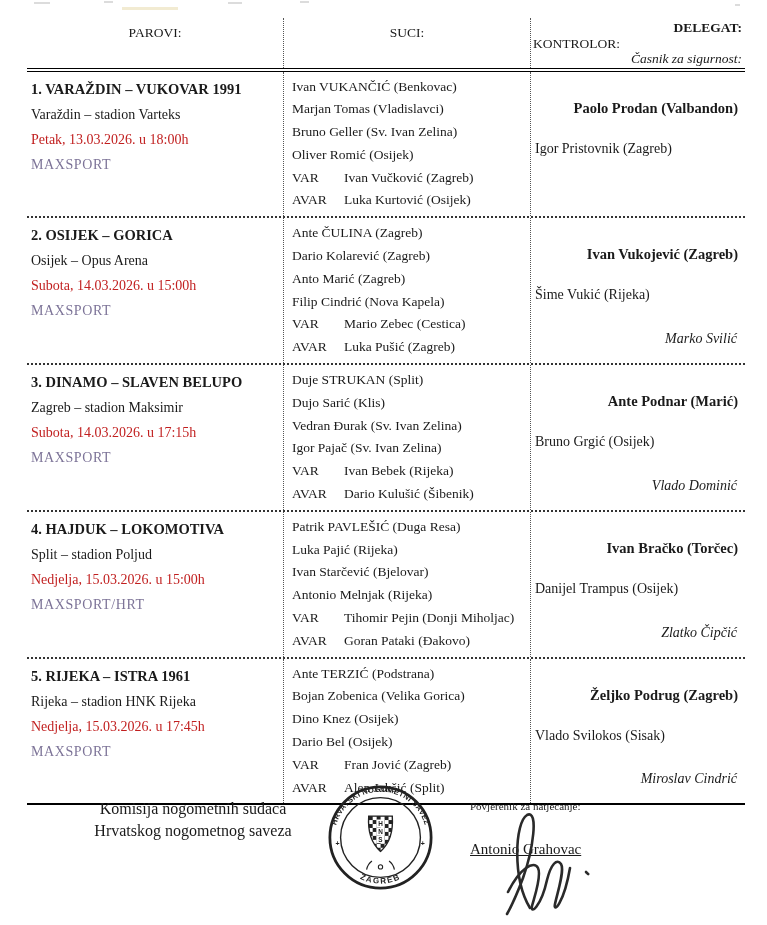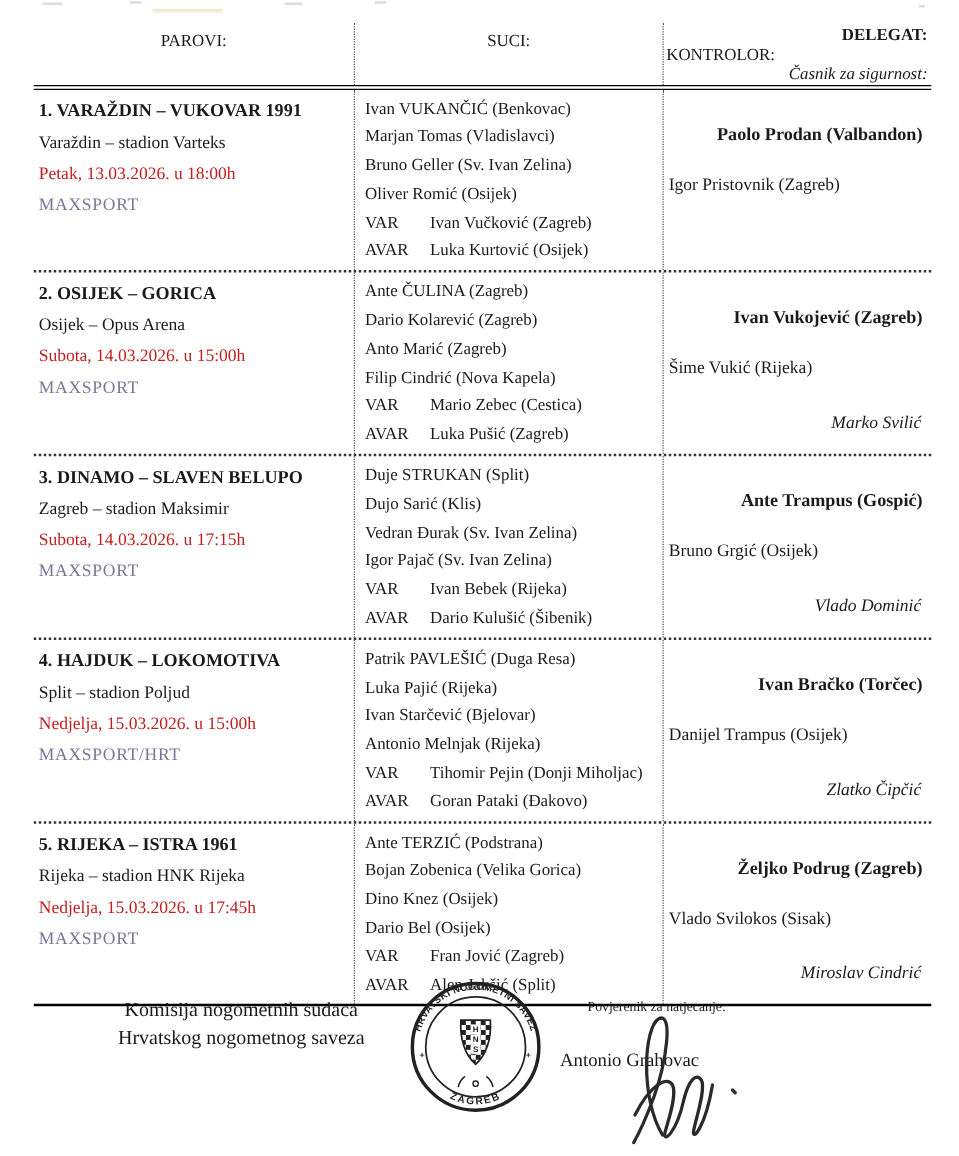--- a/index.html
+++ b/index.html
@@ -41,21 +41,21 @@
   .c3 .delegate { margin-top:28px; padding-right:7px; text-align:right; font-weight:bold; font-size:14.5px; white-space:nowrap; }
   .c3 .controller { margin-top:24px; padding-left:4px; white-space:nowrap; }
   .c3 .security { position:absolute; bottom:16px; right:8px; font-style:italic; white-space:nowrap; }
 
   .committee { position:absolute; left:43px; top:798px; width:300px; text-align:center; font-size:16px; line-height:22px; }
 
   .stamp { position:absolute; left:327px; top:784px; width:107px; height:107px; }
   .stamp text { font-family:"Liberation Sans","DejaVu Sans",sans-serif; fill:#222; }
 
   .commissioner-label { position:absolute; left:470px; top:800px; font-size:11px; }
-  .commissioner-name  { position:absolute; left:448px; top:841px; font-size:15px; }
+  .commissioner-name  { position:absolute; left:470px; top:841px; font-size:15px;text-decoration:underline; }
   .signature { position:absolute; left:500px; top:806px; width:118px; height:116px; }
 </style>
 </head>
 <body>
 
 <div class="artifact" style="left:34px;top:2px;width:16px;"></div>
 <div class="artifact" style="left:104px;top:1px;width:9px;"></div>
 <div class="artifact" style="left:228px;top:2px;width:14px;"></div>
 <div class="artifact" style="left:300px;top:1px;width:9px;"></div>
 <div class="artifact smudge" style="left:122px;top:7px;width:56px;"></div>
@@ -126,21 +126,21 @@
     </div>
     <div class="c2">
       <div class="line">Duje STRUKAN (Split)</div>
       <div class="line">Dujo Sarić (Klis)</div>
       <div class="line">Vedran Đurak (Sv. Ivan Zelina)</div>
       <div class="line">Igor Pajač (Sv. Ivan Zelina)</div>
       <div class="line"><span class="vlabel">VAR</span><span>Ivan Bebek (Rijeka)</span></div>
       <div class="line"><span class="vlabel">AVAR</span><span>Dario Kulušić (Šibenik)</span></div>
     </div>
     <div class="c3">
-      <div class="delegate">Ante Trampus (Gospić)</div>
+      <div class="delegate">Ante Podnar (Marić)</div>
       <div class="controller">Bruno Grgić (Osijek)</div>
       <div class="security">Vlado Dominić</div>
     </div>
   </div>
 
   <div class="row">
     <div class="c1">
       <div class="title">4. HAJDUK – LOKOMOTIVA</div>
       <div class="venue">Split – stadion Poljud</div>
       <div class="date">Nedjelja, 15.03.2026. u 15:00h</div>

